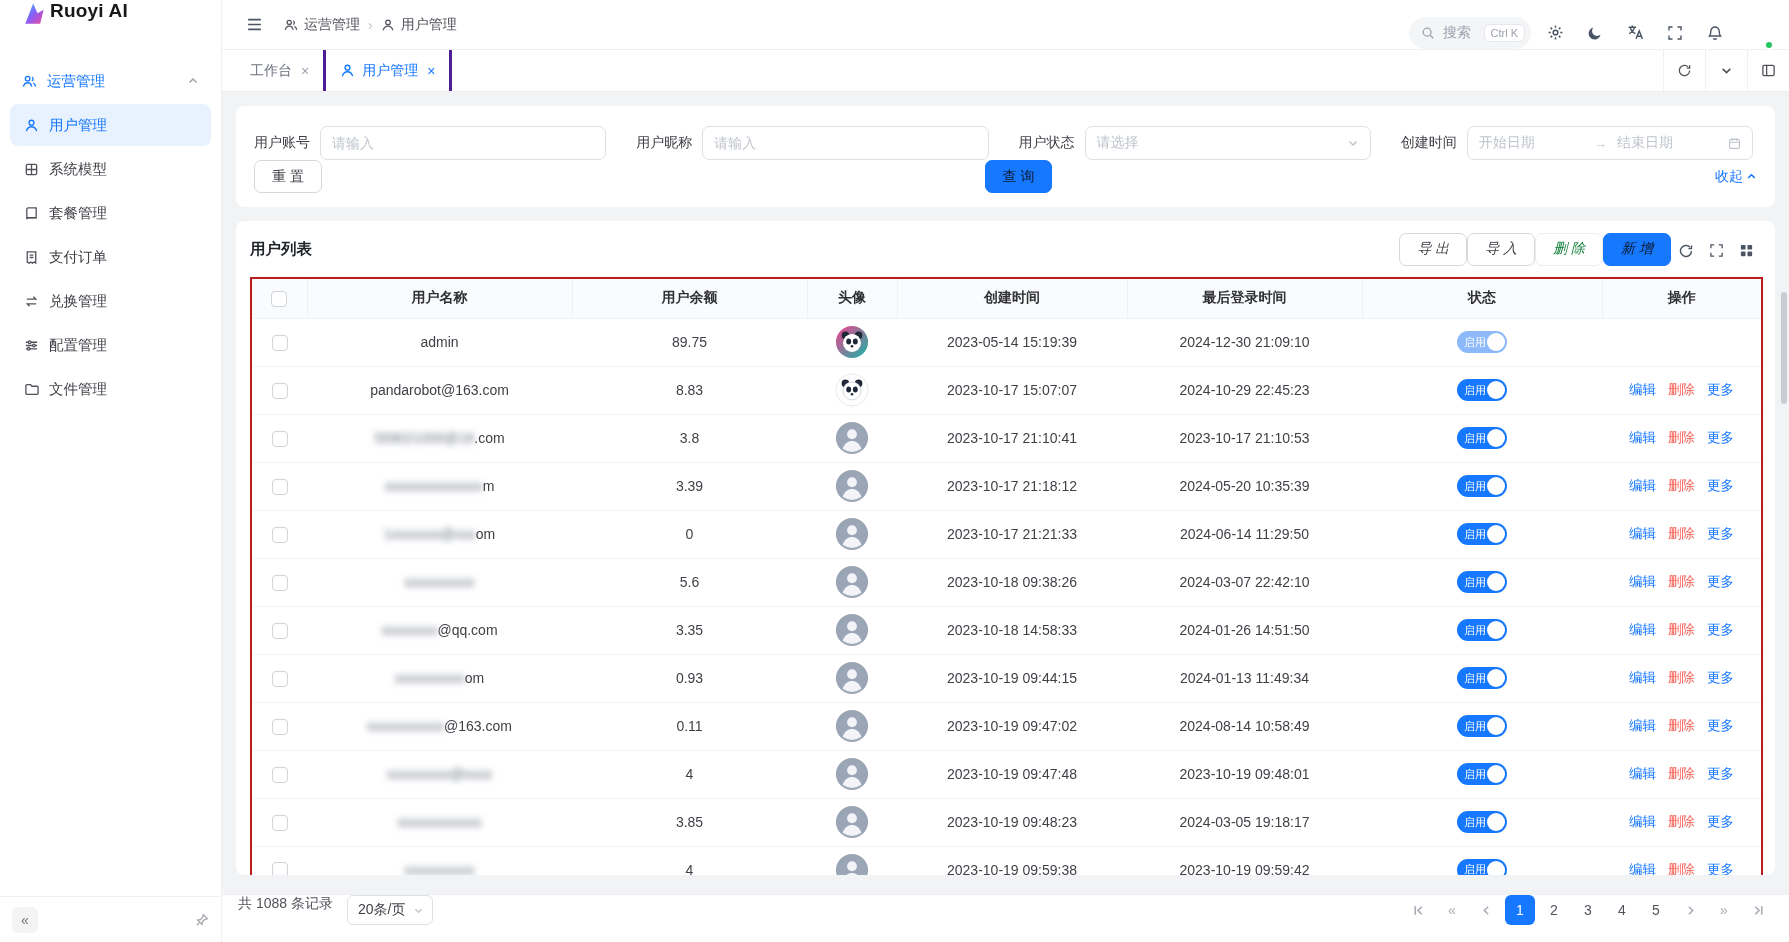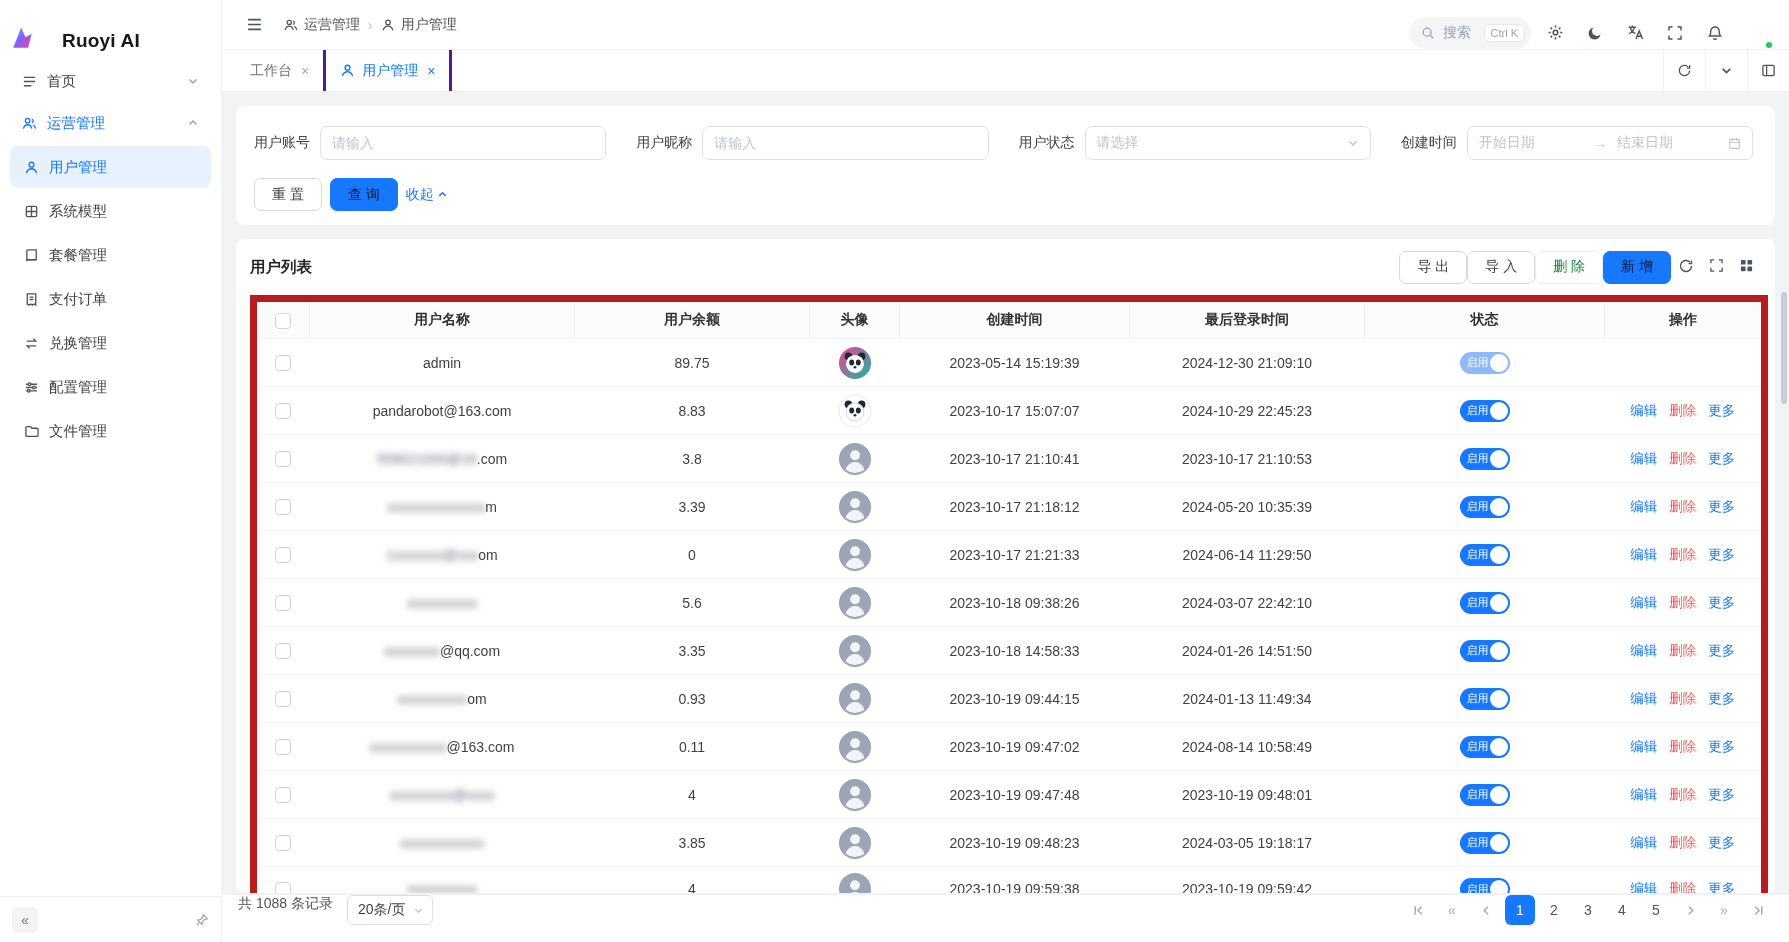--- a/index.html
+++ b/index.html
@@ -4,21 +4,21 @@
 <style>
   * { box-sizing: border-box; margin: 0; padding: 0; }
   html,body { width:1789px; height:942px; overflow:hidden; }
   body { font-family:"Liberation Sans","DejaVu Sans",sans-serif; font-size:14px; color:#303133; background:#f1f3f5; }
   :root { --primary:#1677ff; --danger:#f5594e; }
 
   .app { display:flex; width:100%; height:100%; }
 
   
   .sidebar { width:222px; background:#fff; border-right:1px solid #eef0f2; display:flex; flex-direction:column; flex-shrink:0; }
-  .logo { height:52px; display:flex; align-items:flex-end; gap:26px; padding:0 8px; cursor:pointer; }
+  .logo { height:52px; display:flex; align-items:flex-start; gap:2px; padding:0 20px; cursor:pointer; }
   .logo-text { font-weight:bold; font-size:19px; color:#18181b; letter-spacing:.2px; }
   .nav { flex:1; padding:8px 10px; overflow:hidden; }
   .nav-item { height:42px; display:flex; align-items:center; gap:10px; padding:0 12px; border-radius:8px; color:#3f3f46; cursor:pointer; font-size:14.5px; }
   .nav-item .nicon { display:flex; color:#52525b; }
   .nav-item.blue, .nav-item.blue .nicon { color:var(--primary); }
   .chev { margin-left:auto; display:flex; color:#9ca3af; }
   .submenu { margin:2px 0; }
   .sub-item { height:42px; display:flex; align-items:center; gap:10px; padding:0 12px 0 14px; border-radius:8px; color:#3f3f46; cursor:pointer; margin:2px 0; font-size:14.5px; }
   .sub-item .nicon { display:flex; color:#52525b; }
   .sub-item.active { background:#e8f2ff; color:var(--primary); }
@@ -64,34 +64,34 @@
   .filter-row { display:flex; }
   .field { flex:1; display:flex; align-items:center; padding-right:30px; }
   .field:last-child { padding-right:4px; }
   .f-label { white-space:nowrap; margin-right:10px; color:#3f3f46; }
   .f-control { flex:1; position:relative; display:flex; align-items:center; height:34px; border:1px solid #dcdfe6; border-radius:7px; background:#fff; padding:0 11px; color:#303133; }
   .f-control input { border:none; outline:none; width:100%; font:inherit; color:#303133; background:transparent; }
   .f-control input::placeholder { color:#bfc4cc; }
   .placeholder-text { color:#bfc4cc; flex:1; white-space:nowrap; overflow:hidden; }
   .ctl-icon { display:flex; color:#c0c4cc; margin-left:6px; }
   .range-arrow { color:#c0c4cc; margin:0 10px; font-size:13px; }
-  .filter-actions { margin-top:18px; display:flex; justify-content:flex-start; align-items:center; gap:8px; }
+  .filter-actions { display:flex; justify-content:space-between; align-items:center; gap:8px; }
   .btn { height:33px; padding:0 17px; border-radius:7px; border:1px solid #d9d9d9; background:#fff; color:#3f3f46; font:inherit; cursor:pointer; }
   .btn-primary { background:var(--primary); border-color:var(--primary); color:#0f172a; }
   .btn-disabled { color:#15803d; border-color:#ebedf0; cursor:not-allowed; }
   .link { color:var(--primary); cursor:pointer; display:inline-flex; align-items:center; gap:3px; text-decoration:none; }
 
   
   .table-card { margin-top:14px; height:654px; overflow:hidden; padding:0 14px; }
   .table-head-bar { height:56px; display:flex; align-items:center; }
   .list-title { font-size:15.5px; font-weight:bold; color:#1f2328; }
-  .table-toolbar { margin-left:auto; display:flex; align-items:flex-start; gap:0; }
+  .table-toolbar { margin-left:auto; display:flex; align-items:flex-end; gap:0;font-style:italic; }
   .tool-icon { display:flex; align-items:center; justify-content:center; width:30px; height:30px; color:#4b5563; cursor:pointer; border:none; background:transparent; }
 
-  table { width:100%; border-collapse:collapse; table-layout:fixed; border:7px solid #b91c1c; }
+  table { width:100%; border-collapse:collapse; table-layout:fixed; border:2px solid #b91c1c; }
   thead th { background:#fafbfc; height:40px; font-weight:bold; color:#303133; font-size:14px; border:1px solid #f0f1f4; text-align:center; }
   tbody td { height:48px; text-align:center; color:#3f3f46; border-bottom:1px solid #f2f3f5; font-size:14px; overflow:hidden; white-space:nowrap; }
   .cb { width:16px; height:16px; border:1px solid #cfd3da; border-radius:4px; display:inline-block; background:#fff; vertical-align:middle; cursor:pointer; }
   .masked { filter:blur(3px); color:#6b7280; }
   .avatar { display:inline-flex; width:34px; height:34px; border-radius:50%; overflow:hidden; vertical-align:middle; }
   .switch { position:relative; display:inline-flex; align-items:center; width:50px; height:22px; border-radius:11px; background:var(--primary); cursor:pointer; vertical-align:middle; }
   .switch .txt { color:#fff; font-size:11px; margin-left:7px; }
   .switch .knob { position:absolute; top:2px; right:2px; width:18px; height:18px; background:#fff; border-radius:50%; }
   .switch.light { background:#8db9fb; }
   .lnk { color:var(--primary); margin:0 6px; cursor:pointer; font-size:13.5px; text-decoration:none; }
@@ -123,33 +123,20 @@
                 <stop offset="0.5" stop-color="#8b5cf6"></stop>
                 <stop offset="1" stop-color="#ec4899"></stop>
               </linearGradient>
             </defs>
             <path d="M6 27 L15 4 L20 15 L27 11 L23 27 Z" fill="url(#lg1)"></path>
           </svg>
       </span>
       <span class="logo-text">Ruoyi AI</span>
     </div>
     <nav class="nav">
-      <div class="nav-item">
-        <span class="nicon">
-          <svg width="15" height="15" viewBox="0 0 16 16" fill="none" stroke="currentColor" stroke-width="1.4">
-              <path d="M2 3.5h12M2 8h12M2 12.5h8"></path>
-            </svg>
-        </span>
-        <span>首页</span>
-        <span class="chev">
-          <svg width="12" height="12" viewBox="0 0 12 12" fill="none" stroke="currentColor" stroke-width="1.5">
-              <path d="M2.5 4.5 L6 8 L9.5 4.5"></path>
-            </svg>
-        </span>
-      </div>
       <div class="nav-item blue">
         <span class="nicon">
           <svg width="15" height="15" viewBox="0 0 16 16" fill="none" stroke="currentColor" stroke-width="1.4">
               <circle cx="6" cy="5" r="2.4"></circle>
               <path d="M1.5 13.5c.7-2.8 2.6-4.2 4.5-4.2s3.8 1.4 4.5 4.2"></path>
               <path d="M10.5 3.2a2.4 2.4 0 0 1 0 4.3M12 9.6c1.3.6 2.2 1.9 2.5 3.9"></path>
             </svg>
         </span>
         <span>运营管理</span>
         <span class="chev">

